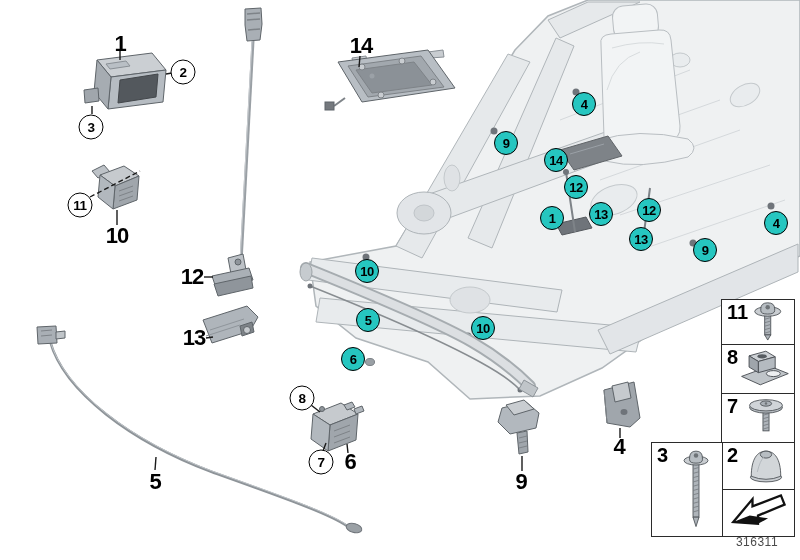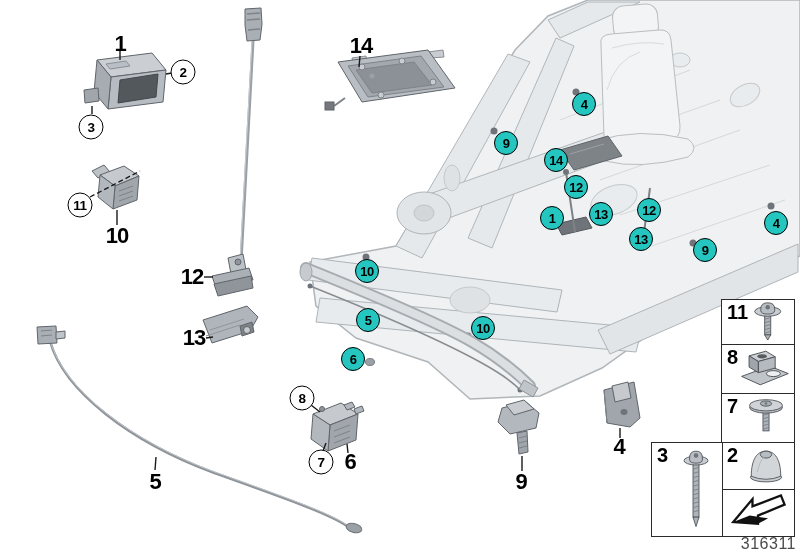--- a/index.html
+++ b/index.html
@@ -10,22 +10,22 @@
            display:flex;align-items:center;justify-content:center;line-height:1;cursor:default;}
   .callout.plain{font-size:22px;letter-spacing:-1px;}
   .callout.circle{width:23px;height:23px;border:1.7px solid #000;border-radius:50%;
                   background:#fff;font-size:13.5px;letter-spacing:-0.5px;}
   .callout.teal{width:22px;height:22px;border:1.8px solid #000;border-radius:50%;
                 font-size:13px;letter-spacing:-0.5px;}
   .legend-box{position:absolute;border:1.6px solid #2b2b2b;background:#fff;box-sizing:border-box;}
   .legend-num{position:absolute;top:1px;left:5px;font-size:20px;font-weight:bold;color:#000;}
   .legend-icon{position:absolute;right:2px;top:50%;transform:translateY(-50%);}
   .legend-icon.center{left:50%;transform:translate(-50%,-50%);right:auto;}
-  #doc-number{position:absolute;left:718px;top:535px;width:78px;text-align:right;
-              font-size:16px;color:#4b4b4b;letter-spacing:0.5px;}
+  #doc-number{position:absolute;left:718px;top:535px;width:78px;text-align:center;
+              font-size:12px;color:#4b4b4b;letter-spacing:0.5px;}
 </style>
 </head>
 <body>
 
 <div id="stage">
 
   <svg id="art" width="800" height="560" viewBox="0 0 800 560">
 
     <g>
       <path d="M310,262 L396,246 L515,50 L548,16 L588,0 L800,0 L800,256 L692,304 L602,368 L540,396 L470,399 L428,362 L356,338 L316,306 Z" fill="#EFF1F2" stroke="#B0B6BA" stroke-width="1.5"></path>

